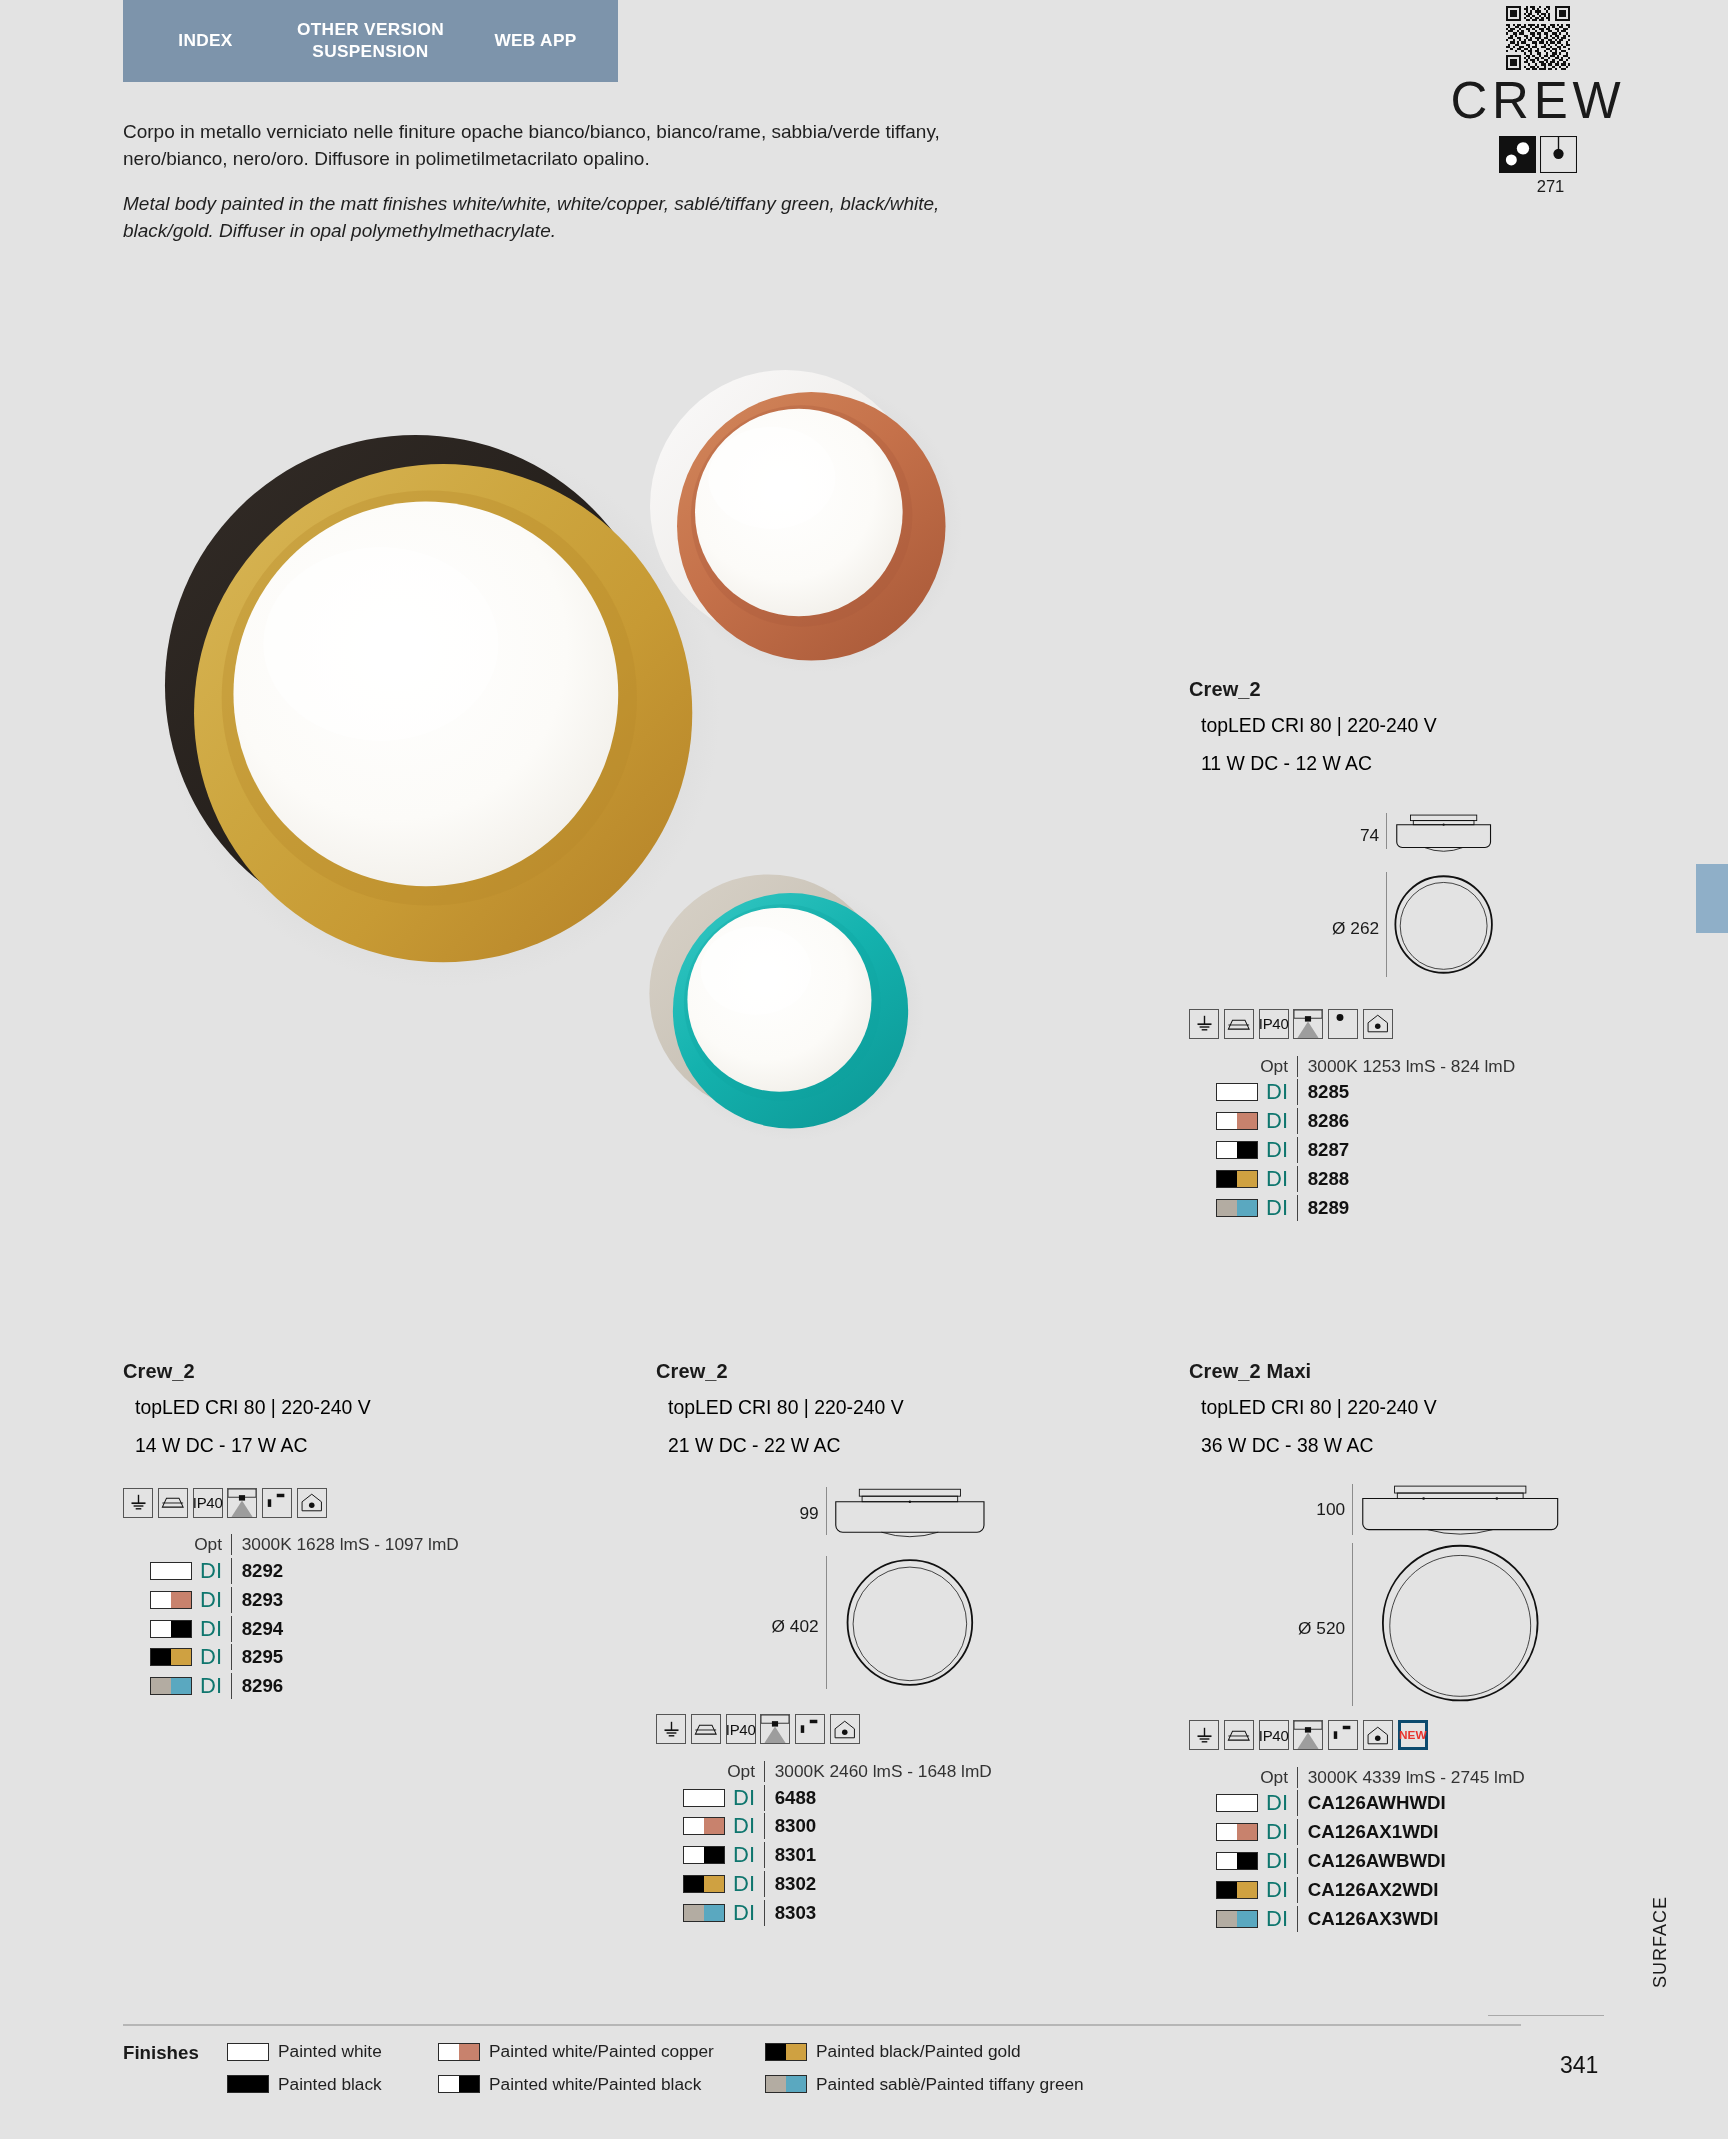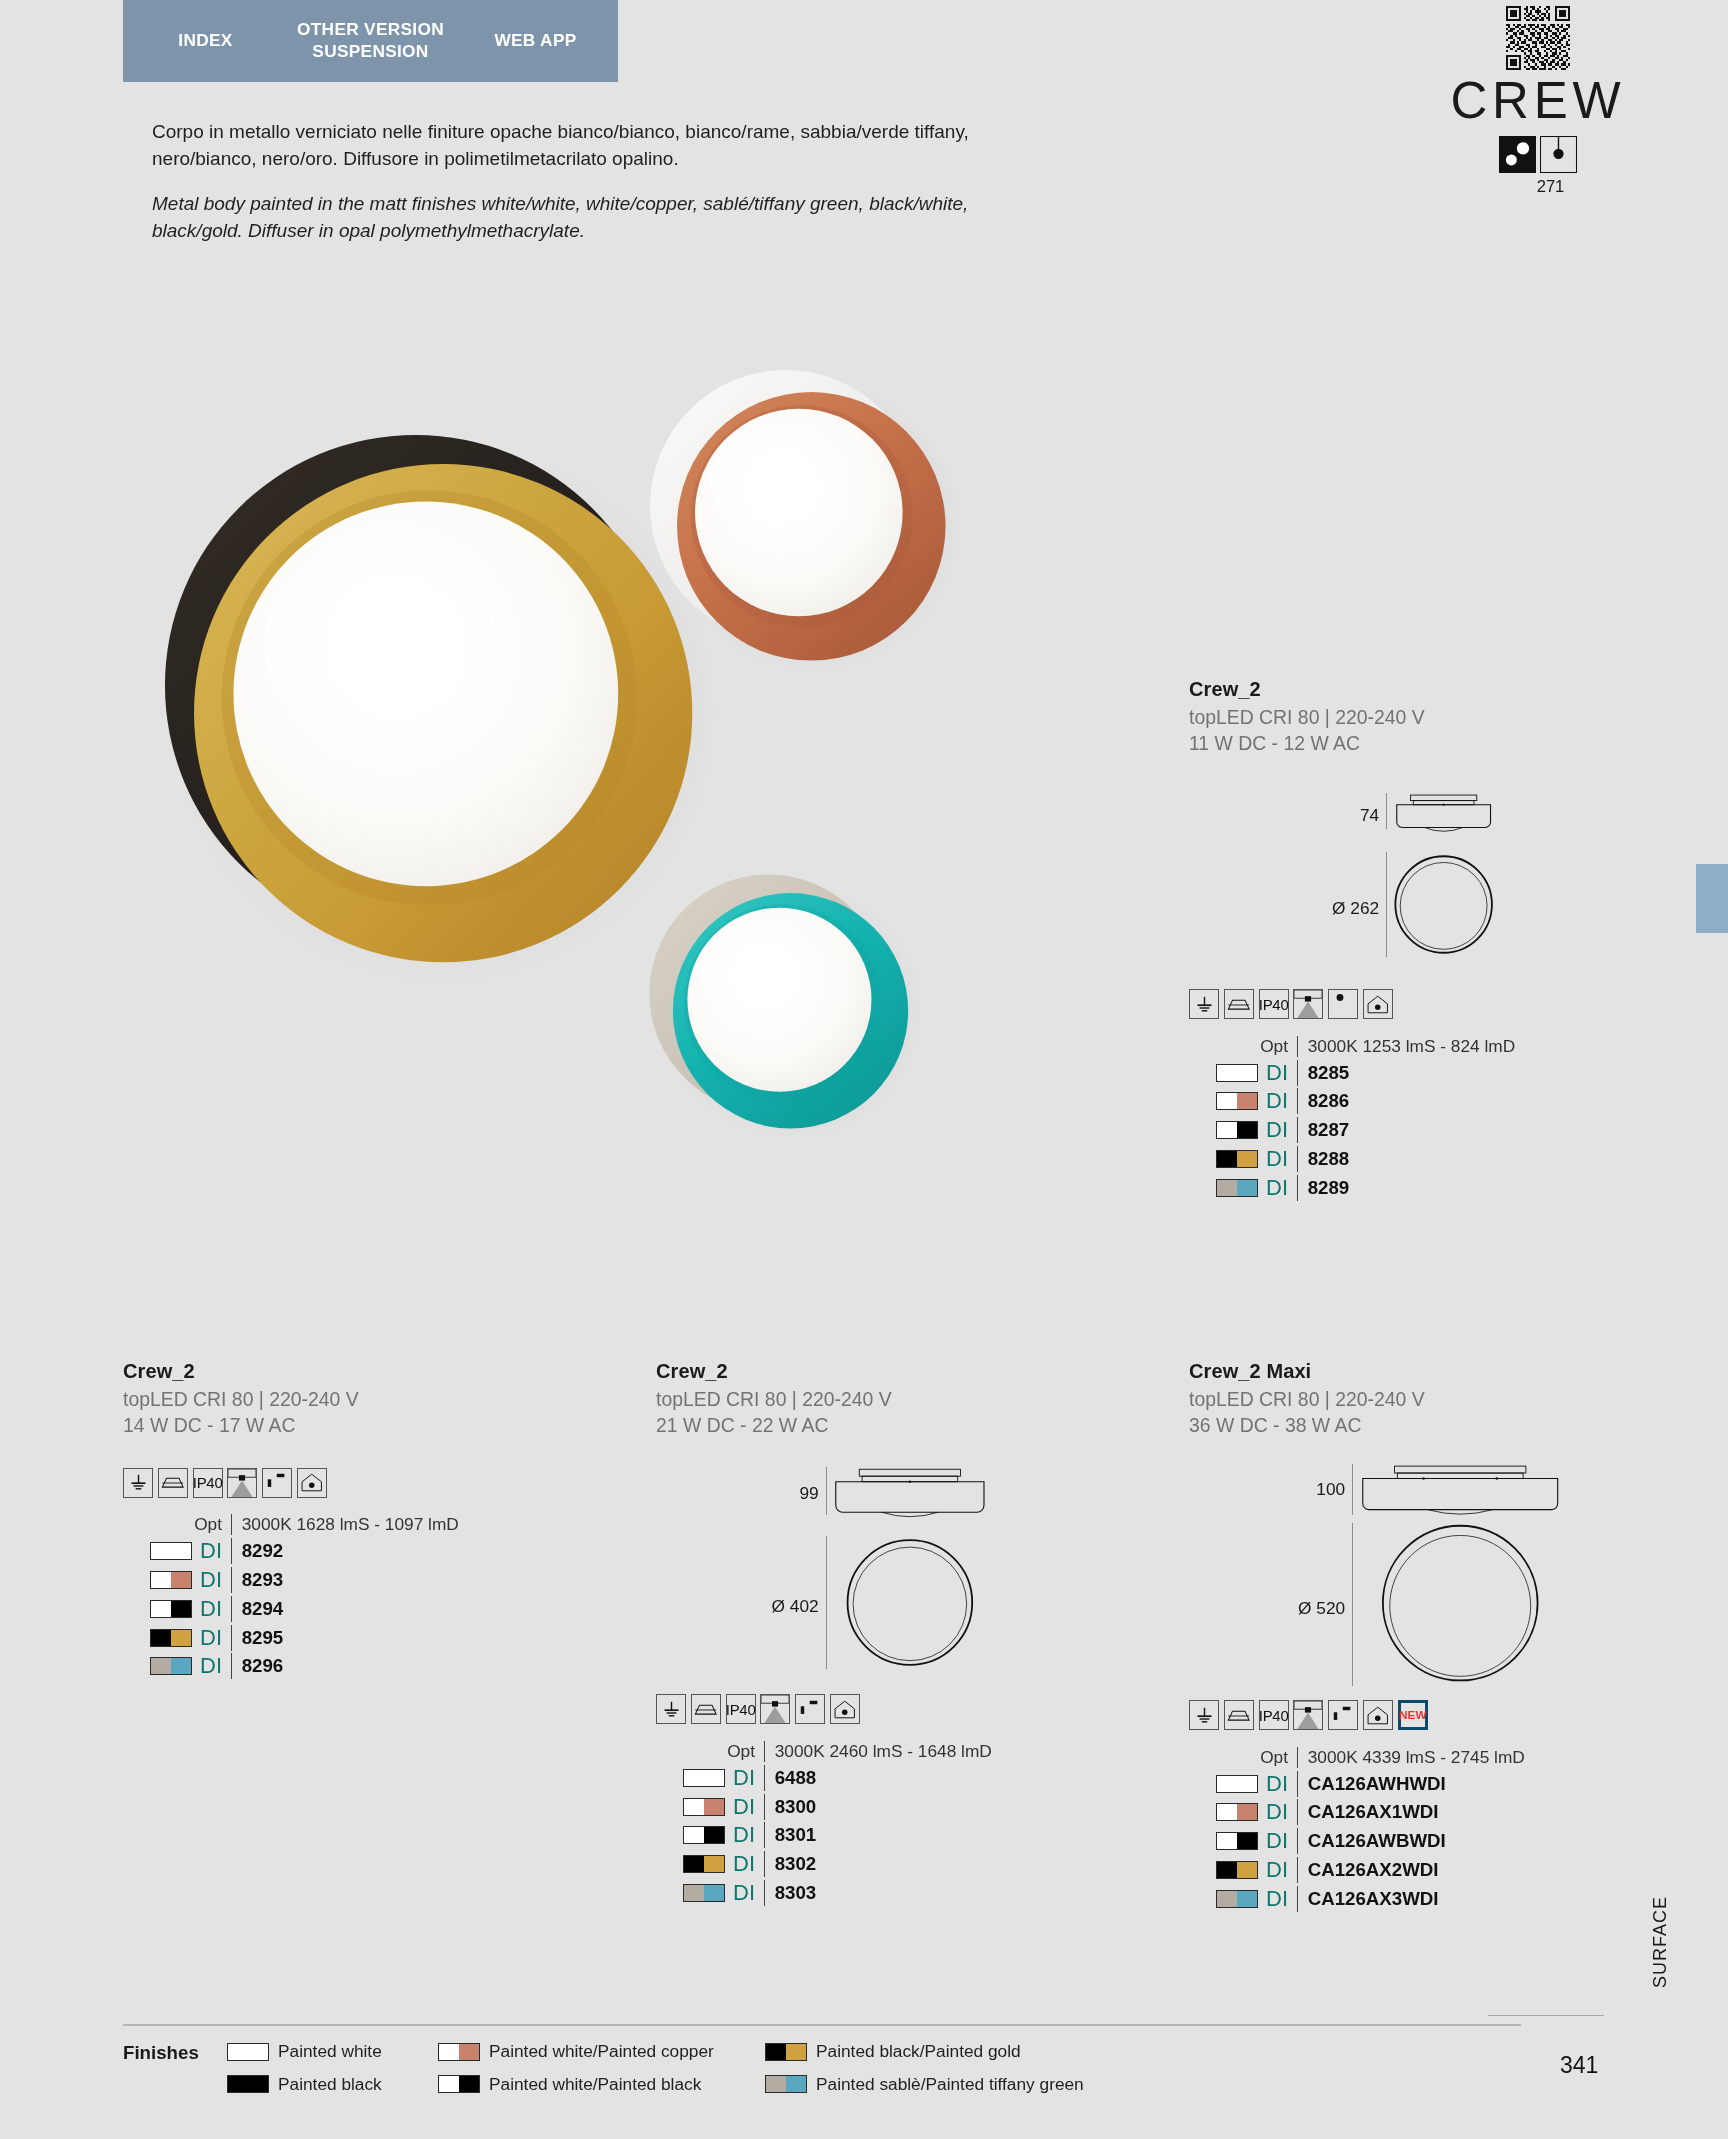--- a/index.html
+++ b/index.html
@@ -19,21 +19,21 @@
   .navtab{
     width:165px;height:82px;background:#7d94ab;
     display:flex;align-items:center;justify-content:center;
     text-align:center;color:#fff;font-weight:bold;
     font-size:17.3px;letter-spacing:0.3px;line-height:1.25;
     font-family:"Liberation Sans", sans-serif;
   }
   .navtab span{display:block;}
 
   
-  .desc{position:absolute;left:123px;top:119px;width:865px;margin-left:29px;}
+  .desc{position:absolute;left:123px;top:119px;width:865px;}
   .desc p{margin:0;font-size:19px;line-height:1.42;color:#1f1f1f;}
   .desc p.it{font-style:italic;margin-top:18px;}
 
   
   .brand{position:absolute;right:100px;top:5.5px;width:180px;text-align:center;}
   .qr{width:64px;height:64px;margin:0 auto;display:block;}
   .brandname{
     font-size:51px;letter-spacing:4.8px;font-weight:300;
     margin-top:5.5px;line-height:1;color:#1a1a1a;
     font-family:"Liberation Sans", sans-serif;
@@ -44,21 +44,21 @@
 
   
   .photo{position:absolute;left:83px;top:298px;width:1004px;height:1038px;}
 
   
   .edgetab{position:absolute;left:1696px;top:864px;width:33px;height:69px;background:#8fafc8;}
 
   
   .block{position:absolute;}
   .b-title{font-size:20px;font-weight:bold;letter-spacing:0.1px;margin:0 0 4.2px 0;}
-  .b-spec{font-size:19.4px;line-height:1.33;margin:0;color:#737373;}
+  .b-spec{font-size:19.4px;line-height:1.33;margin:12px;color:#000000;}
 
   .dims{position:relative;margin-top:16.6px;}
   .dimrow{display:flex;align-items:flex-start;justify-content:center;}
   .dimlabel{font-size:17.3px;text-align:right;padding-right:7px;white-space:nowrap;}
   .vline{width:0.7px;background:#8c8c8c;}
 
   .iconrow{display:flex;gap:4.8px;}
   .ic{width:30px;height:30px;border:1px solid #555;background:#e3e3e3;box-sizing:border-box;
       display:flex;align-items:center;justify-content:center;position:relative;}
   .ic svg{display:block;}

